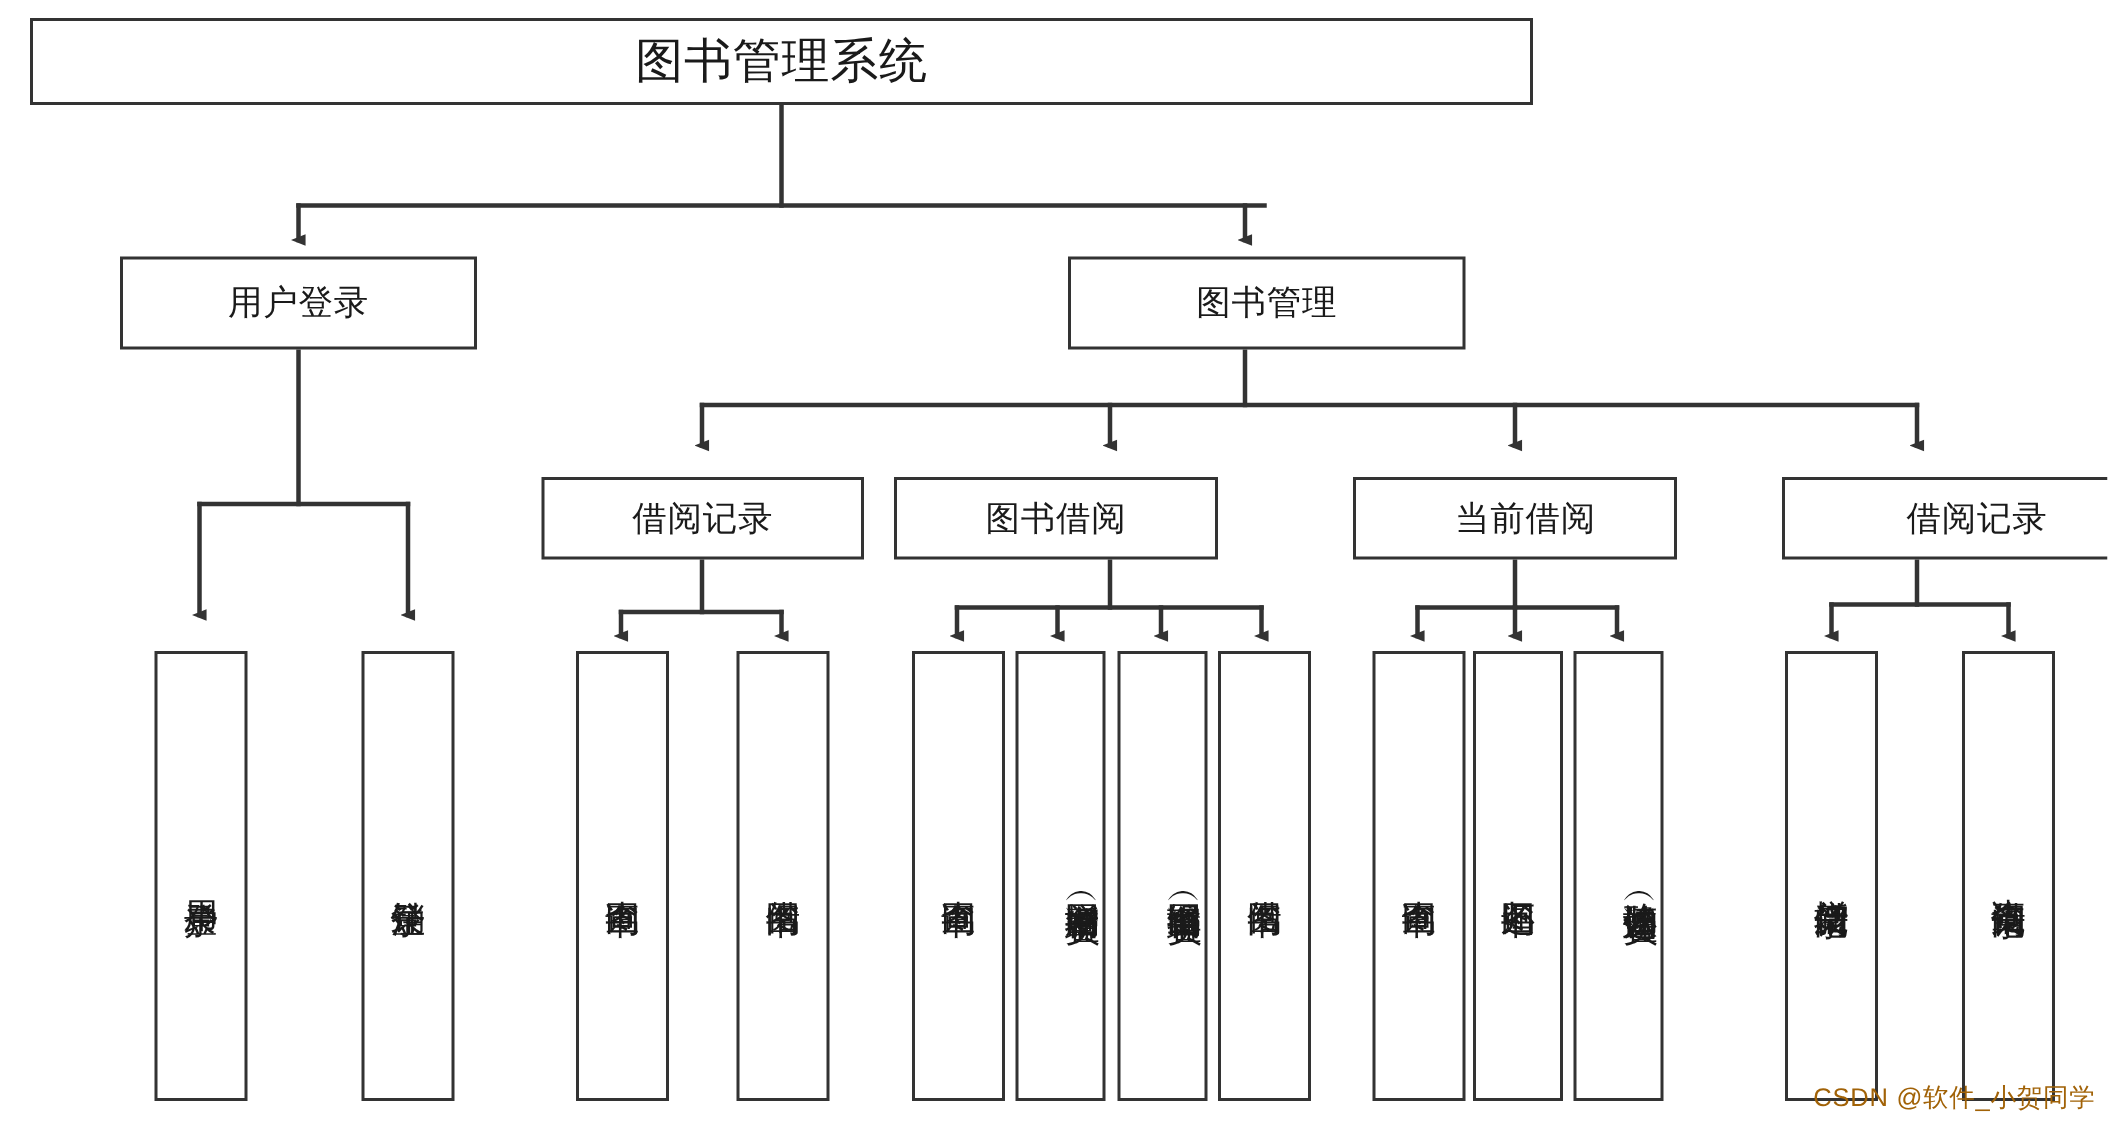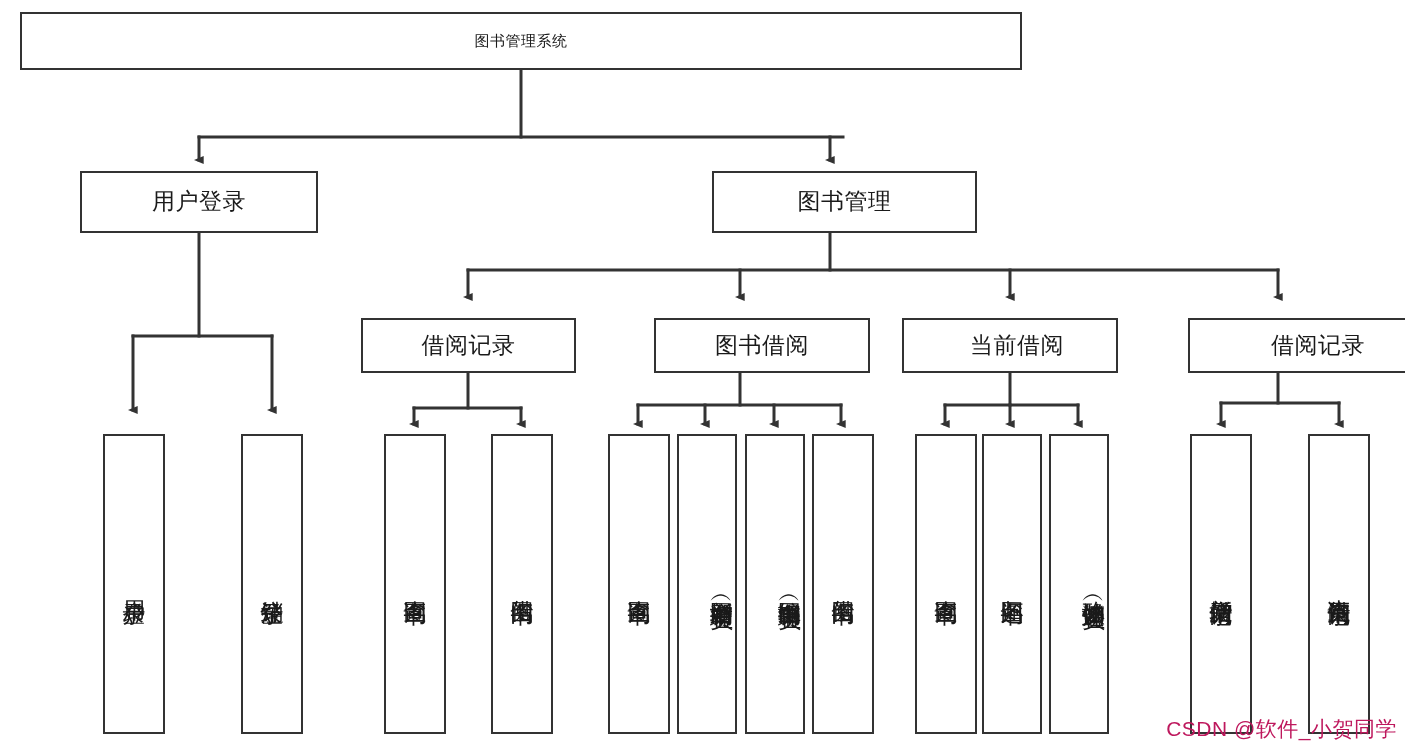--- a/index.html
+++ b/index.html
@@ -37,43 +37,43 @@
     color: #1a1a1a;
     z-index: 2;
   }
   .node-h {
     font-size: 23px;
     line-height: 1.1;
     letter-spacing: 0.5px;
     white-space: nowrap;
   }
   .node-root {
-    font-size: 15px;
+    font-size: 32px;
   }
   .node-v {
     writing-mode: vertical-rl;
     text-orientation: upright;
     font-size: 23px;
     line-height: 1.18;
     letter-spacing: 1px;
     align-items: flex-start;
     justify-content: center;
     padding-top: 6px;
     white-space: normal;
   }
   .node-v.short {
     align-items: center;
     padding-top: 0;
   }
   .watermark {
     position: absolute;
     right: 8px;
     bottom: 4px;
-    font-size: 21px;
-    color: #be185d;
+    font-size: 17px;
+    color: #a16207;
     letter-spacing: 0.5px;
     z-index: 5;
     white-space: nowrap;
     text-align: center;
   }
 </style>
 </head>
 <body>
 
 <div id="diagram-root">
@@ -137,21 +137,21 @@
   </div>
 
   <div class="node node-h" style="left:712px; top:171px; width:265px; height:62px;">
     <span>图书管理</span>
   </div>
 
   <div class="node node-h" style="left:361px; top:318px; width:215px; height:55px;">
     <span>借阅记录</span>
   </div>
 
-  <div class="node node-h" style="left:654px; top:318px; width:216px; height:55px;">
+  <div class="node node-h" style="left:596px; top:318px; width:216px; height:55px;">
     <span>图书借阅</span>
   </div>
 
   <div class="node node-h" style="left:902px; top:318px; width:216px; height:55px;padding-left:14px;">
     <span>当前借阅</span>
   </div>
 
   <div class="node node-h" style="left:1188px; top:318px; width:260px; height:55px;">
     <span>借阅记录</span>
   </div>

